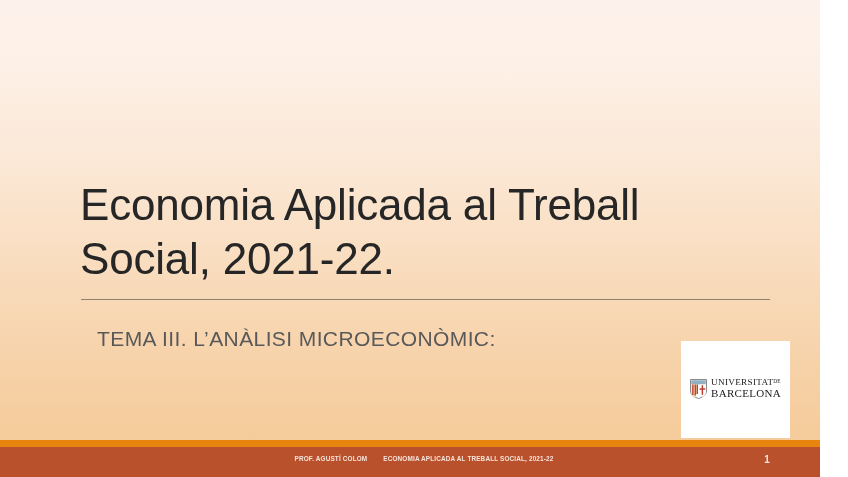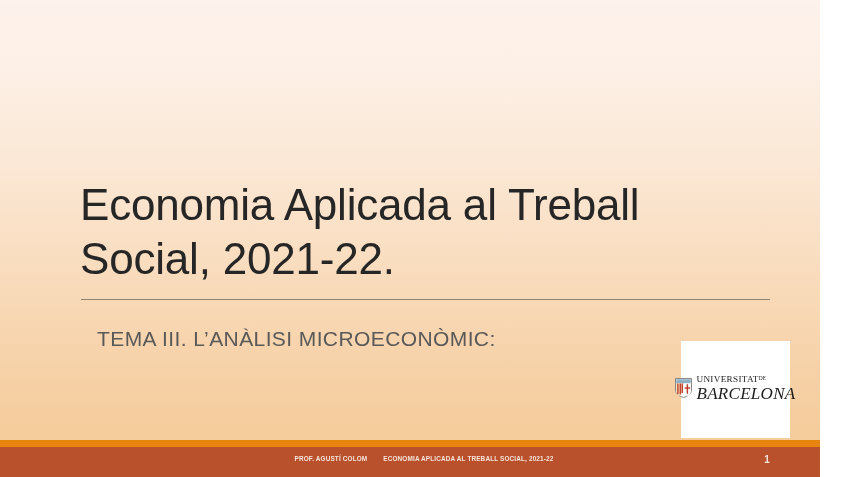--- a/index.html
+++ b/index.html
@@ -104,24 +104,23 @@
     font-size: 9.2px;
     letter-spacing: 0.3px;
     white-space: nowrap;
   }
   .logo-line1 .de {
     font-size: 5.4px;
     letter-spacing: 0.1px;
     vertical-align: 2.5px;
   }
   .logo-line2 {
-    font-size: 17px;
+    font-size: 11px;
     letter-spacing: 0.3px;
     white-space: nowrap;
-    font-style: italic;
   }
 
   
   .band-orange {
     position: absolute;
     left: 0;
     top: 440px;
     width: 848px;
     height: 7px;
     background: #e8850f;

